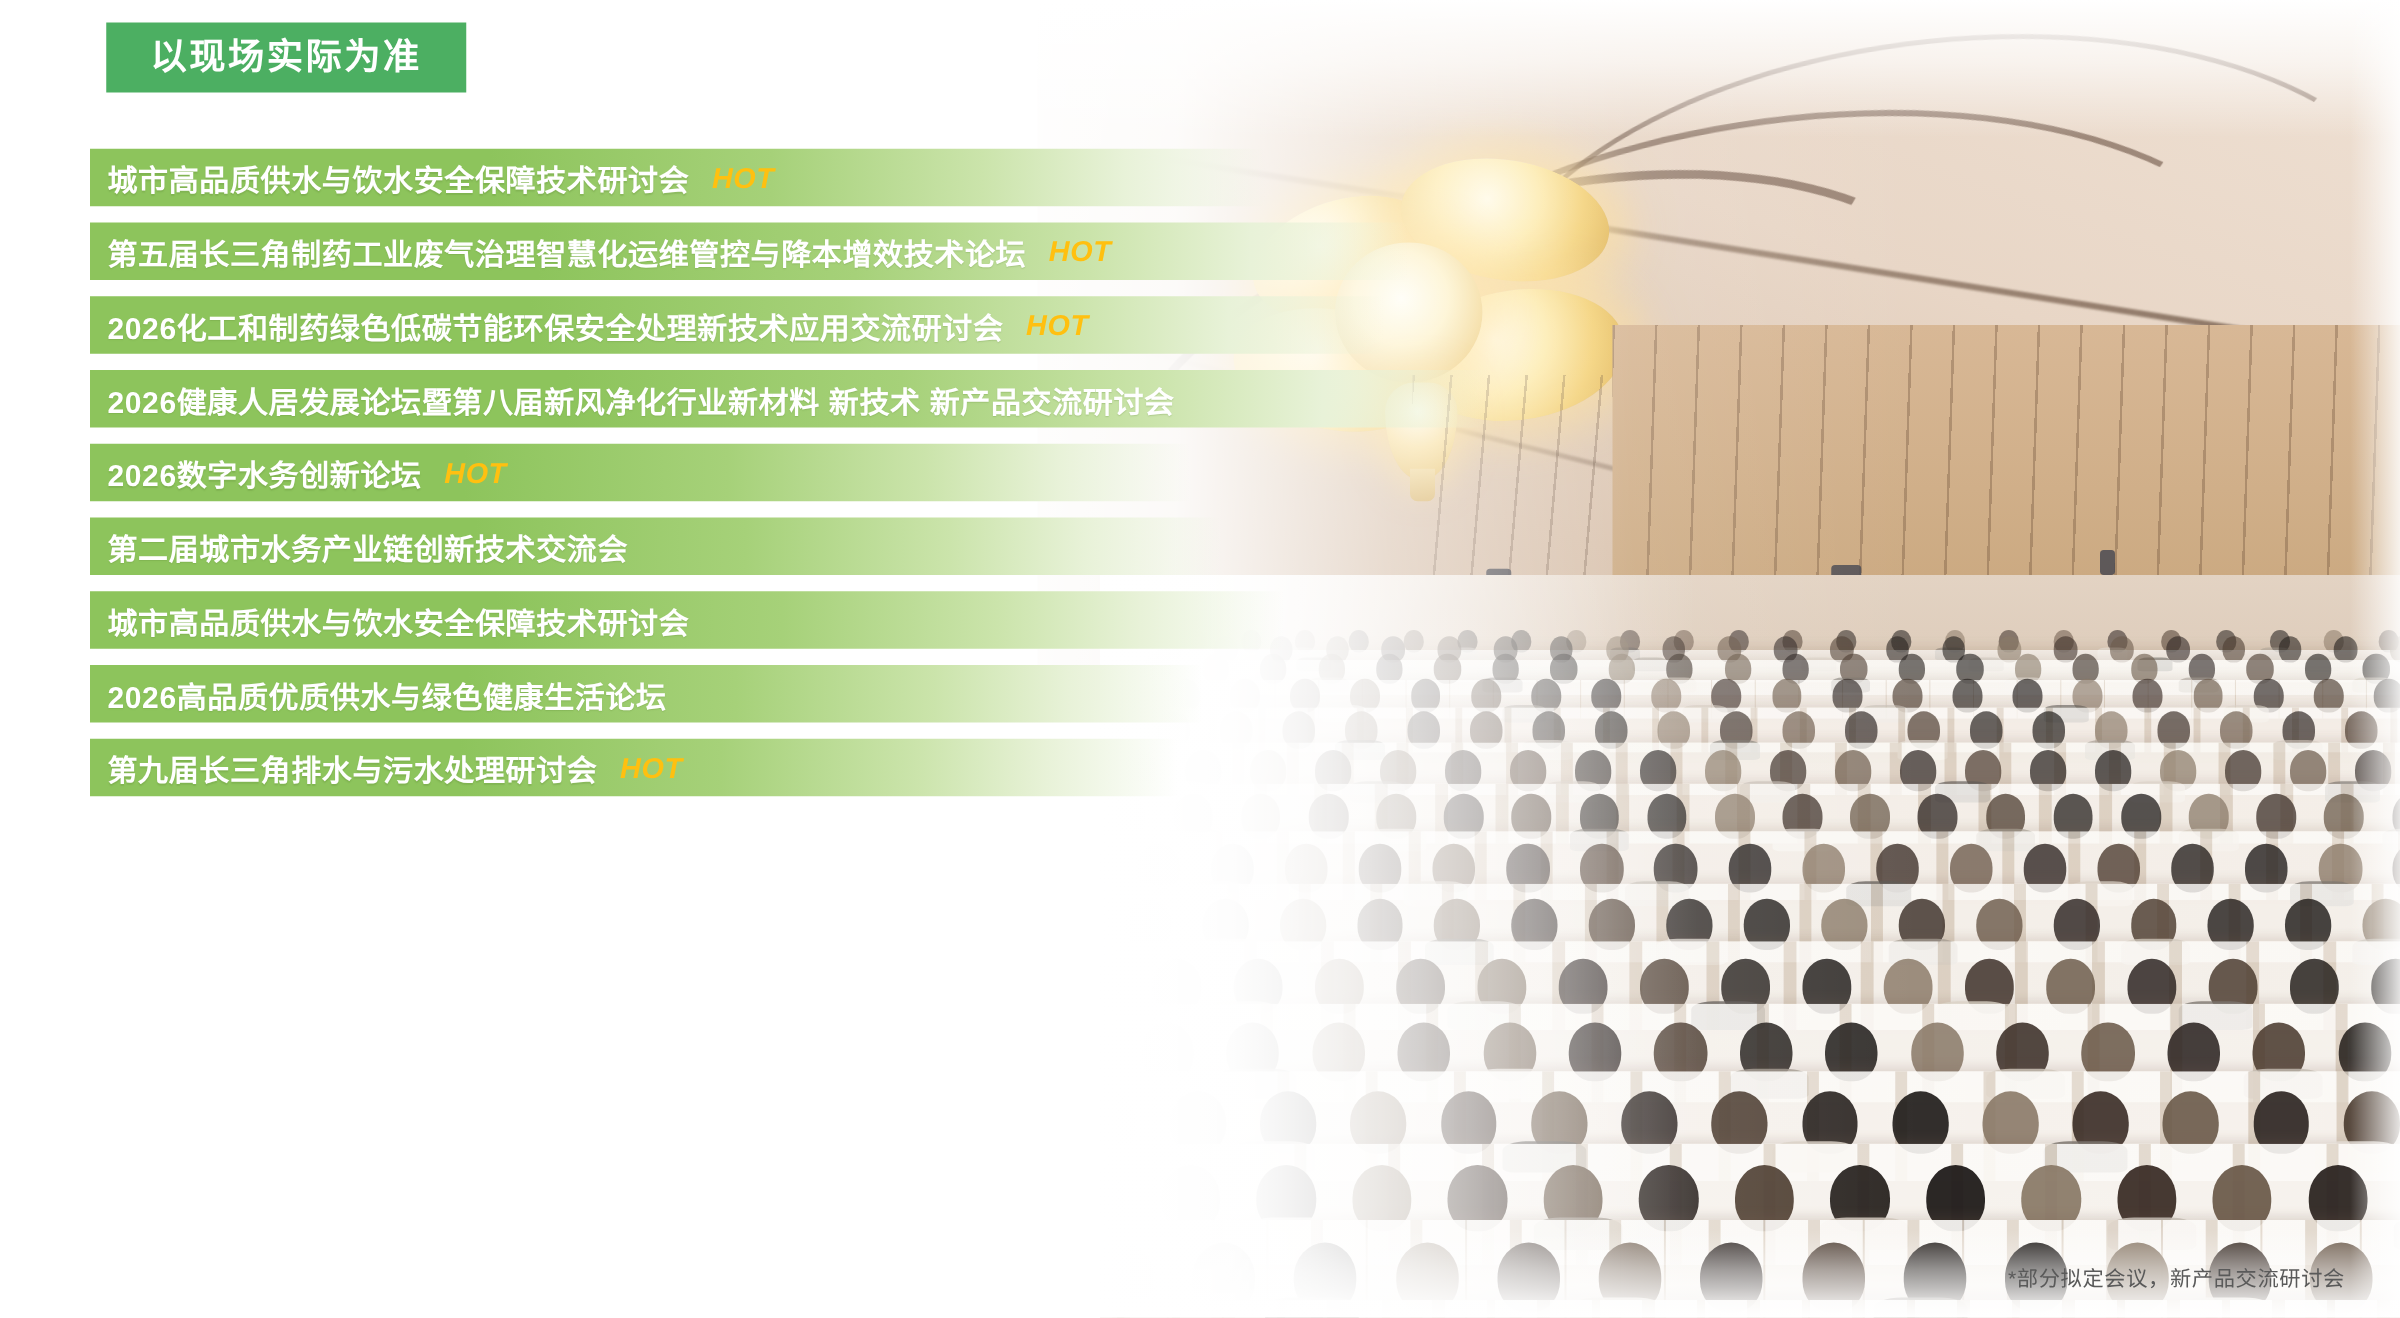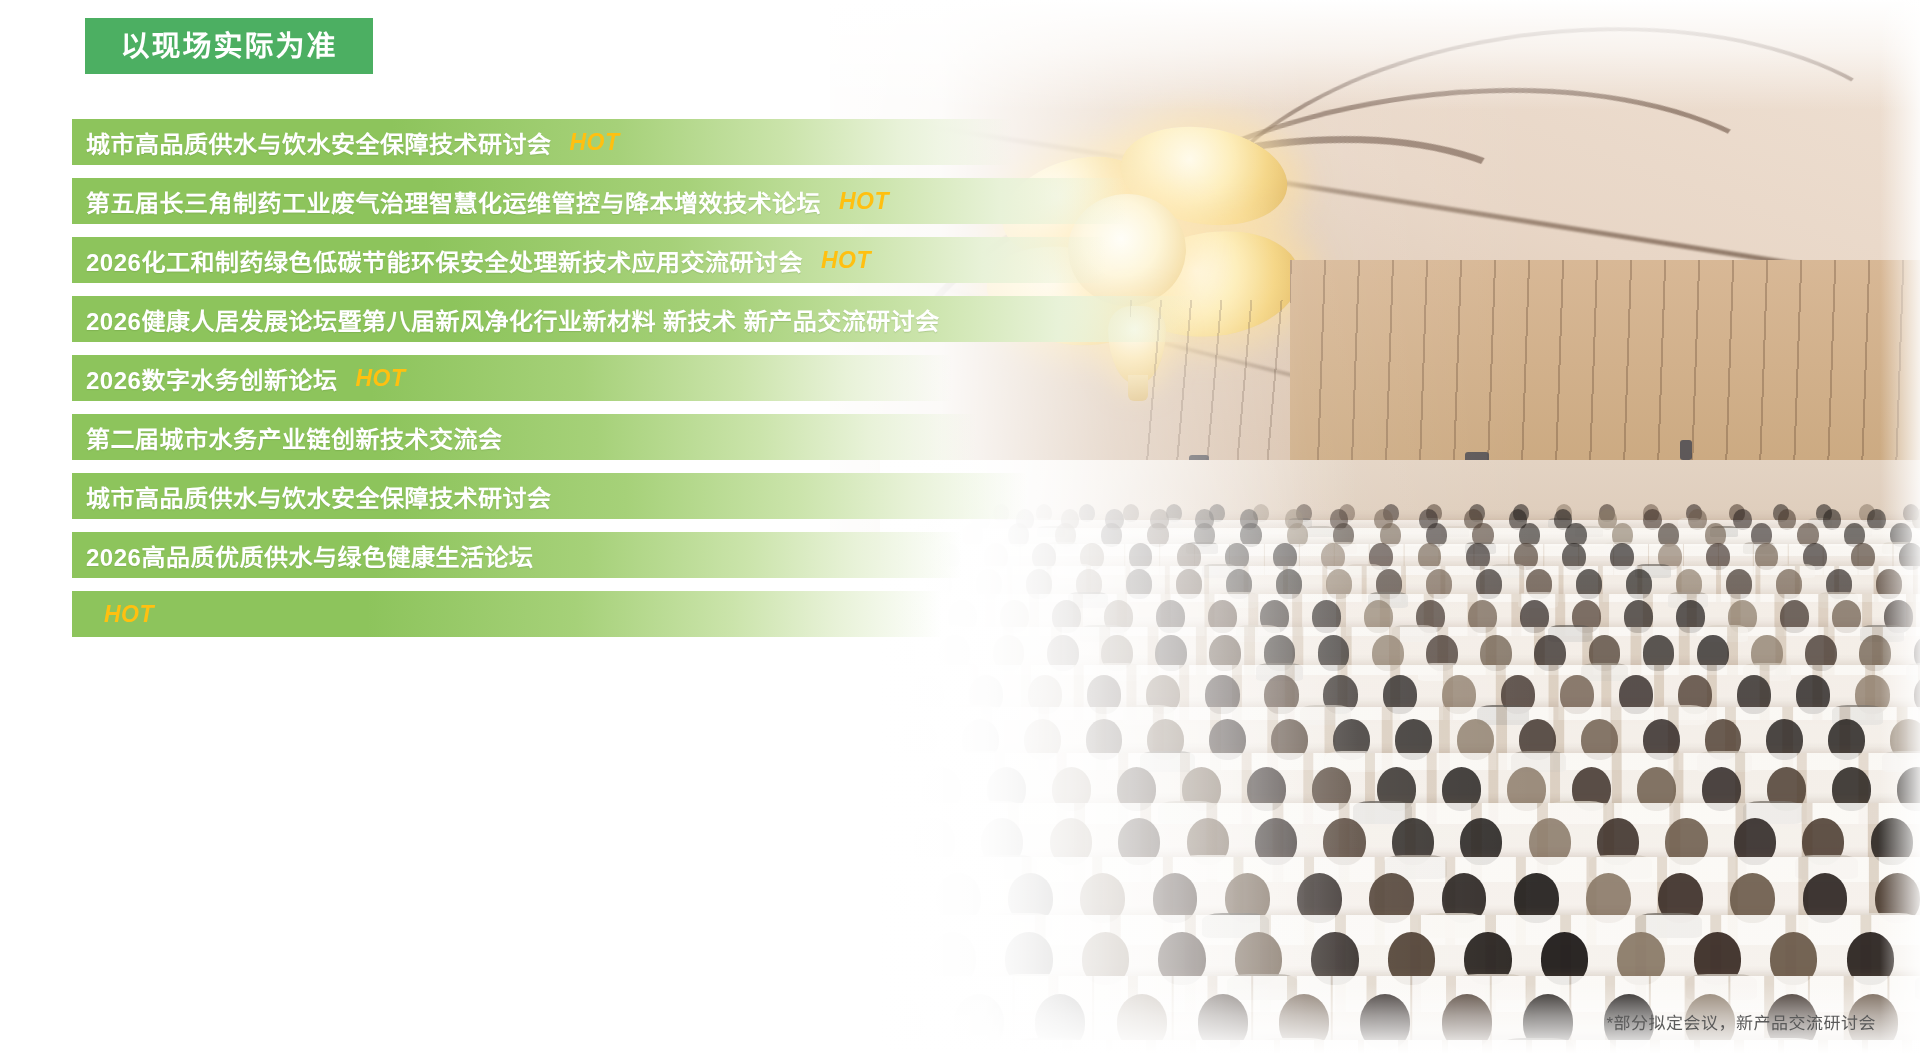--- a/index.html
+++ b/index.html
@@ -815,19 +815,20 @@
         <div class="forum-row">
           <div class="row-bg" style="width: 955px;"></div>
           <span class="row-text">城市高品质供水与饮水安全保障技术研讨会</span>
         </div>
         <div class="forum-row">
           <div class="row-bg" style="width: 890px;"></div>
           <span class="row-text">2026高品质优质供水与绿色健康生活论坛</span>
         </div>
         <div class="forum-row">
           <div class="row-bg" style="width: 870px;"></div>
+          <span class="row-text">第九届长三角排水与污水处理研讨会</span>
           <span class="row-hot">HOT</span>
         </div>
       </div>
 
     <div class="footnote">*部分拟定会议，新产品交流研讨会</div>
   </div>
 </div>
 
 </body></html>

